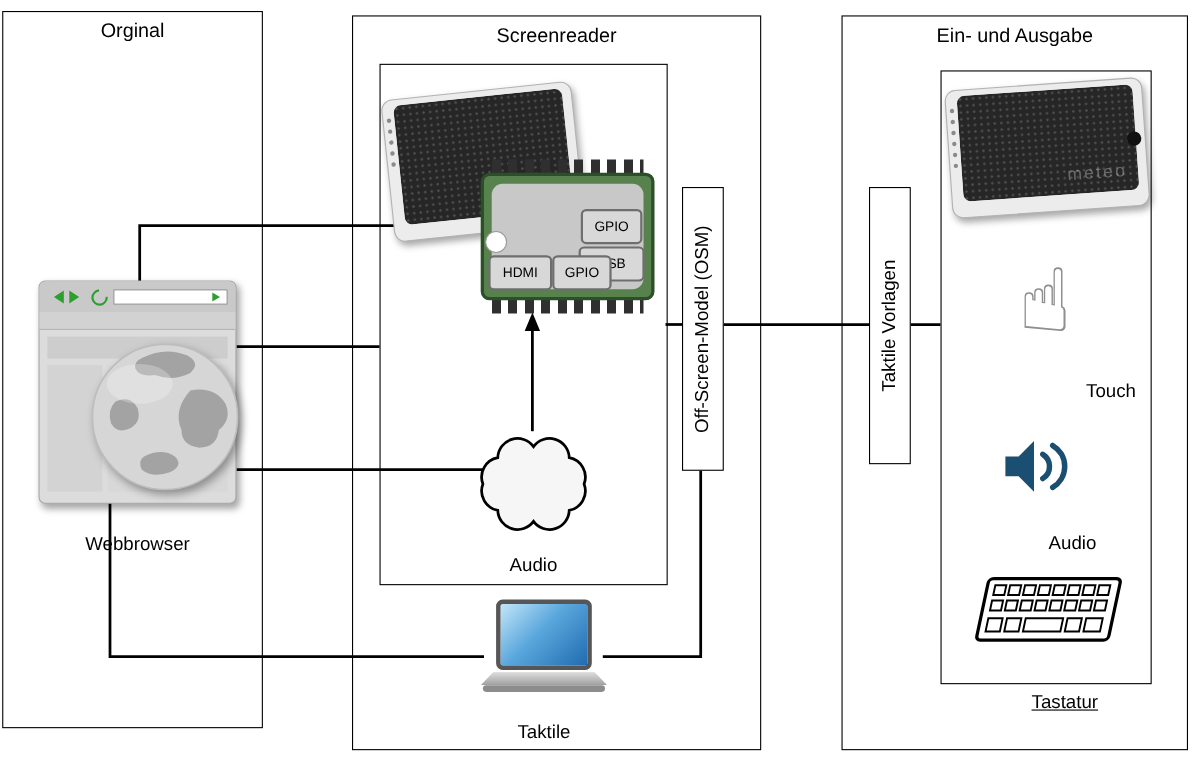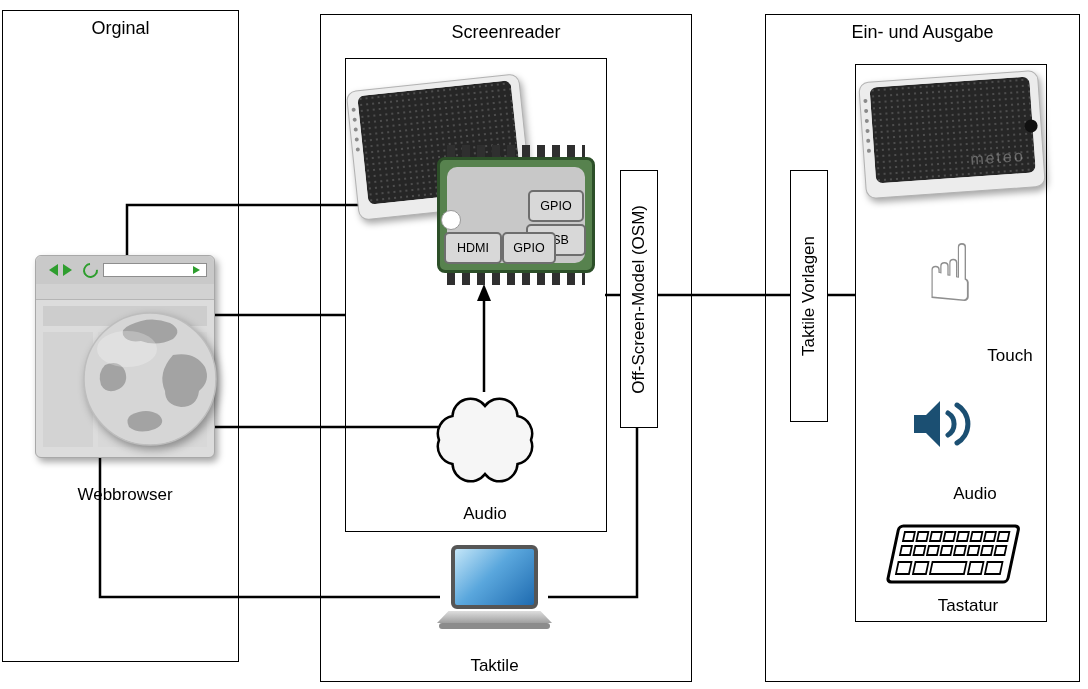--- a/index.html
+++ b/index.html
@@ -219,15 +219,15 @@
           <rect x="96" y="24" width="10" height="9"></rect>
           <rect x="109.5" y="24" width="10" height="9"></rect>
         <rect x="15" y="40" width="13" height="12"></rect>
           <rect x="32" y="40" width="13" height="12"></rect>
           <rect x="49" y="40" width="34" height="12"></rect>
           <rect x="87" y="40" width="13" height="12"></rect>
           <rect x="104" y="40" width="15" height="12"></rect>
       </g>
     </g>
   </svg>
-  <div class="lbl" style="left:855px;width:226px;top:595px;">Tastatur</div>
+  <div class="lbl" style="left:855px;width:226px;top:628px;text-decoration:underline;">Tastatur</div>
 
 </div>
 
 </body></html>

